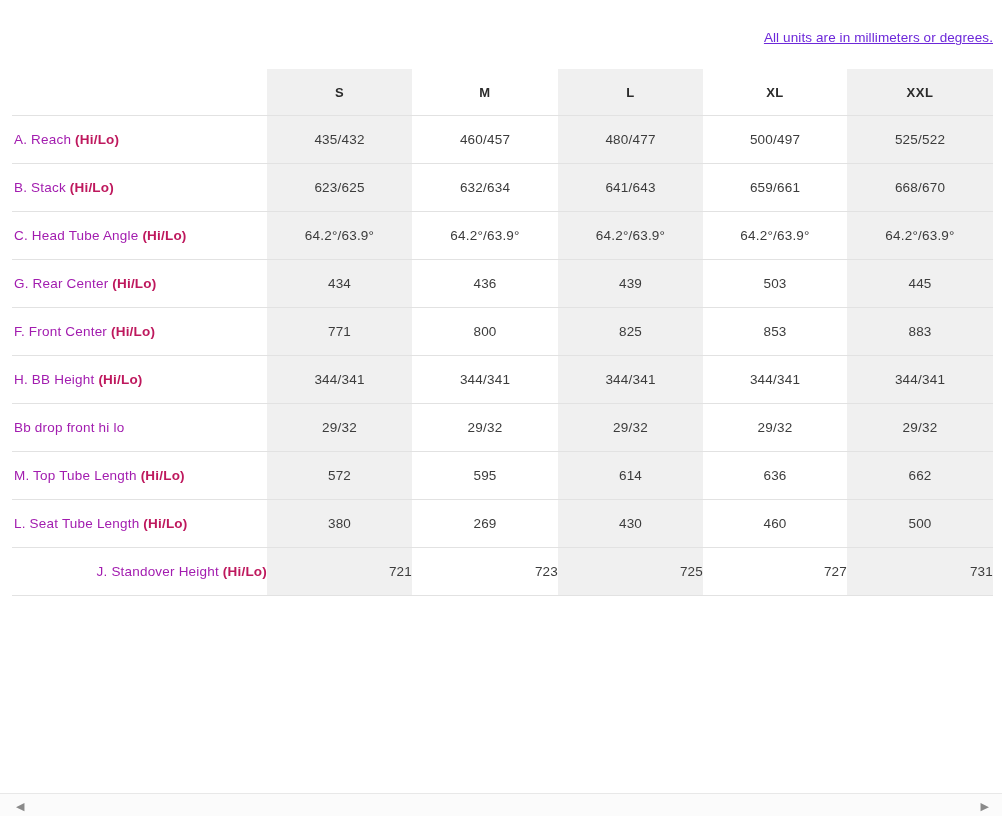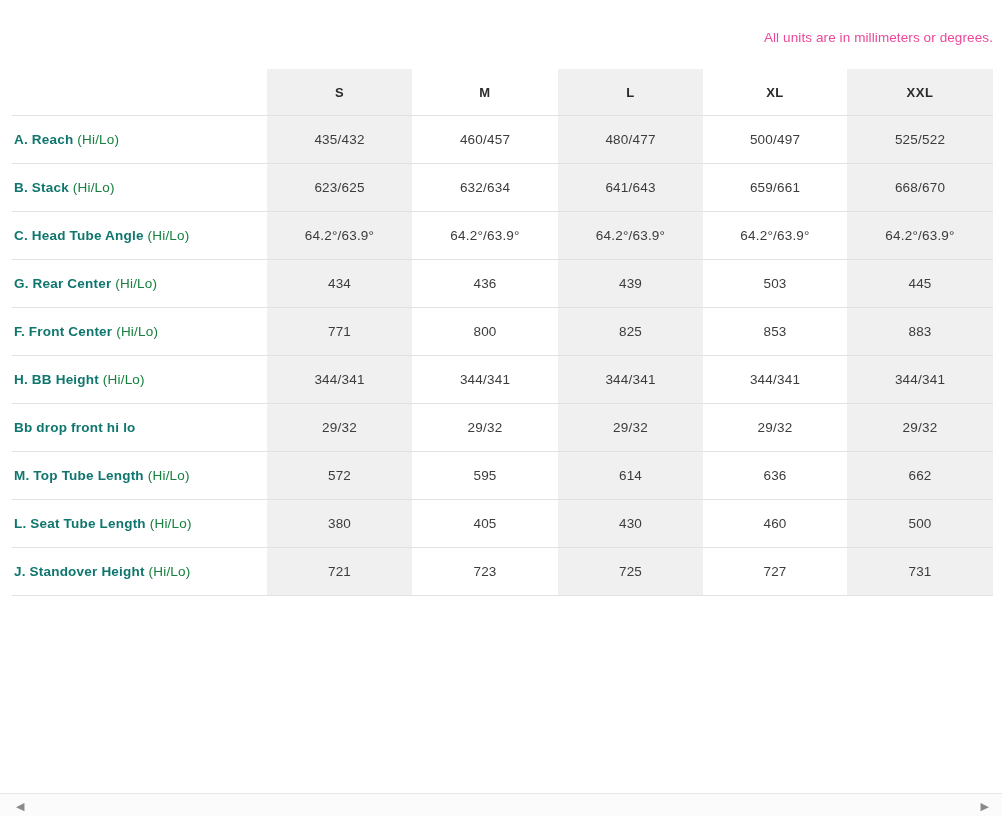--- a/index.html
+++ b/index.html
@@ -3,44 +3,44 @@
 <meta charset="utf-8">
 <style>
   html,body{margin:0;padding:0;}
   body{
     width:1002px;height:816px;background:#ffffff;position:relative;overflow:hidden;
     font-family:"Liberation Sans",sans-serif;color:#333;
     -webkit-font-smoothing:antialiased;
   }
   .units-note{
     position:absolute;top:30px;right:9px;
-    font-size:13.5px;color:#ec4899;letter-spacing:.1px;
+    font-size:13.5px;color:#6d28d9;letter-spacing:.1px;text-decoration:underline;
   }
   .table-wrap{position:absolute;top:69px;left:12px;width:981px;}
   table{border-collapse:collapse;width:100%;table-layout:fixed;}
   col.c-label{width:255px;}
   col.c-s{width:145px;}
   col.c-m{width:146px;}
   col.c-l{width:145px;}
   col.c-xl{width:144px;}
   col.c-xxl{width:146px;}
   thead th{
     height:46px;font-size:13px;font-weight:bold;color:#2b2b2b;
     letter-spacing:.5px;text-align:center;padding:0;
   }
   tbody td{
     height:47px;border-top:1px solid #e2e2e2;
     font-size:13.5px;text-align:center;color:#3c3c3c;padding:0;
     letter-spacing:.2px;
   }
-  tbody tr:last-child td{border-bottom:1px solid #e2e2e2;}
+  tbody tr:last-child td{border-bottom:1px solid #e2e2e2;text-align:right;}
   .shade{background:#f0f0f0;}
   td.label-cell{text-align:left;padding-left:2px;}
-  .lbl-bold{font-weight:bold;color:#0f766e;}
-  .lbl-suffix{font-weight:normal;color:#15803d;}
+  .lbl-bold{font-weight:normal;color:#a21caf;}
+  .lbl-suffix{font-weight:bold;color:#be185d;}
   .hscrollbar{
     position:absolute;left:0;top:793px;width:1002px;height:23px;
     background:#fbfbfb;border-top:1px solid #e8e8e8;
   }
   .scroll-arrow{
     position:absolute;top:50%;transform:translateY(-50%);
     color:#8a8a8a;font-size:11px;line-height:1;cursor:pointer;user-select:none;
   }
   .scroll-arrow.left{left:16px;}
   .scroll-arrow.right{right:13px;}
@@ -133,21 +133,21 @@
             <td class="label-cell"><span class="lbl-bold">M. Top Tube Length</span> <span class="lbl-suffix">(Hi/Lo)</span></td>
             <td class="shade">572</td>
             <td>595</td>
             <td class="shade">614</td>
             <td>636</td>
             <td class="shade">662</td>
           </tr>
           <tr>
             <td class="label-cell"><span class="lbl-bold">L. Seat Tube Length</span> <span class="lbl-suffix">(Hi/Lo)</span></td>
             <td class="shade">380</td>
-            <td>405</td>
+            <td>269</td>
             <td class="shade">430</td>
             <td>460</td>
             <td class="shade">500</td>
           </tr>
           <tr>
             <td class="label-cell"><span class="lbl-bold">J. Standover Height</span> <span class="lbl-suffix">(Hi/Lo)</span></td>
             <td class="shade">721</td>
             <td>723</td>
             <td class="shade">725</td>
             <td>727</td>

